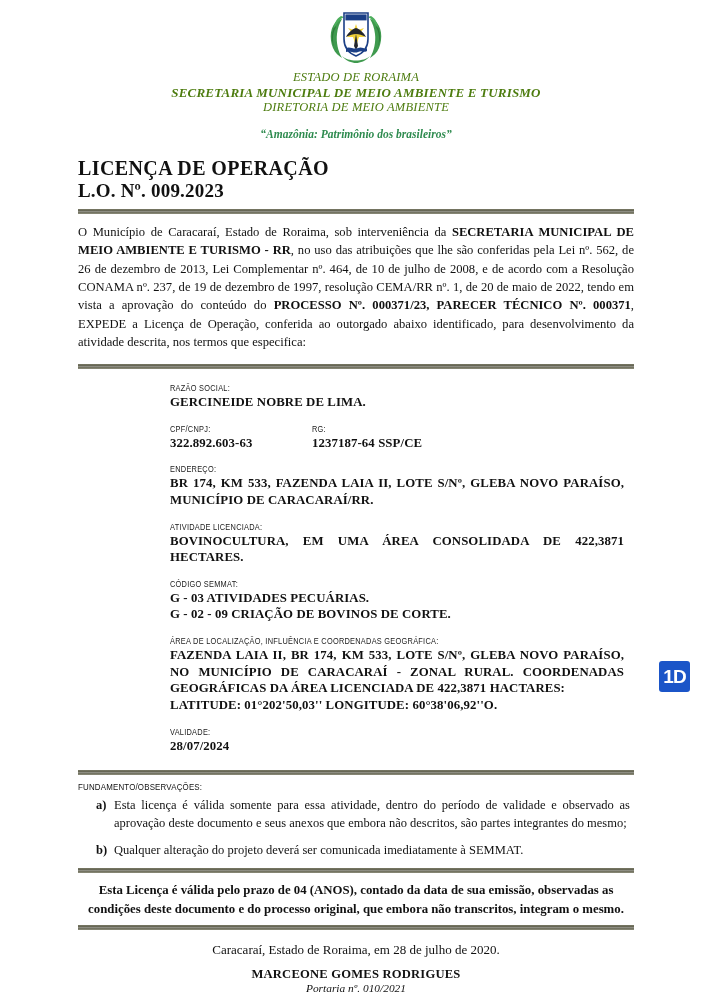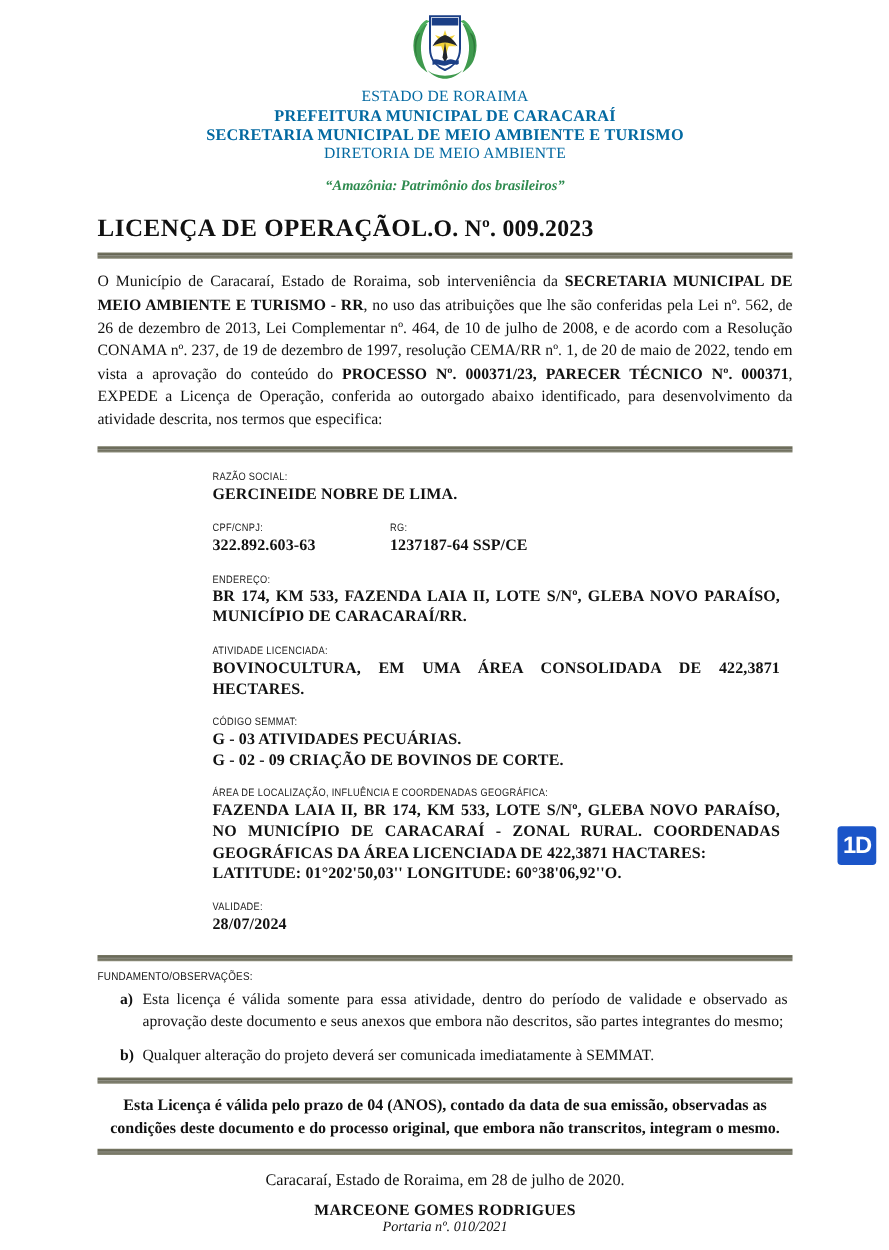--- a/index.html
+++ b/index.html
@@ -43,21 +43,22 @@
   }
 
   .org-block {
     text-align: center;
     margin-top: 2px;
   }
   .org-line {
     font-family: "Liberation Serif", "DejaVu Serif", serif;
     line-height: 1.18;
     letter-spacing: 0.2px;
-    color: #0369a1;
+    color: #4d7c0f;
+    font-style: italic;
   }
   .org-1 { font-size: 12.5px; }
   .org-2 { font-size: 13px; font-weight: bold; }
   .org-3 { font-size: 13px; font-weight: bold; }
   .org-4 { font-size: 12.5px; }
   .org-5 { font-size: 12.5px; }
 
   .motto {
     text-align: center;
     margin-top: 13px;
@@ -65,21 +66,22 @@
     font-weight: bold;
     font-size: 11.5px;
     color: #2e8b4f;
   }
 
   
   .title-row {
     margin-top: 17px;
     display: flex;
     align-items: baseline;
-    justify-content: flex-start;
+    justify-content: center;
+    flex-direction: column;
   }
   .doc-title {
     font-size: 20px;
     font-weight: bold;
     letter-spacing: 0.4px;
   }
   .doc-number {
     font-size: 19px;
     font-weight: bold;
     letter-spacing: 0.2px;
@@ -199,21 +201,21 @@
     font-style: italic;
   }
   .sig-portaria {
     font-size: 11.4px;
     font-style: italic;
   }
 
   
   .vstrip {
     position: absolute;
-    right: 5px;
+    right: 16px;
     top: 0;
     width: 50px;
     height: 704px;
   }
 
   .logo-1d {
     position: absolute;
     right: 5px;
     bottom: 12px;
     width: 31px;
@@ -261,21 +263,20 @@
 
         <path d="M32 22 C28 23, 24 27, 22 31 C26 29, 29 28, 32 28 C35 28, 38 29, 42 31 C40 27, 36 23, 32 22 Z" fill="#23262b"></path>
         <path d="M32 28 L30 40 L32 44 L34 40 Z" fill="#23262b"></path>
 
         <path d="M22 42 C26 40, 30 44, 34 42 C38 40, 41 44, 43 42 L43 45 C41 47, 38 44, 34 46 C30 48, 26 44, 22 46 Z" fill="#1b3f86"></path>
       </svg>
     </div>
 
     <div class="org-block">
       <div class="org-line org-1">ESTADO DE RORAIMA</div>
-      <div class="org-line org-2">PREFEITURA MUNICIPAL DE CARACARAÍ</div>
       <div class="org-line org-3">SECRETARIA MUNICIPAL DE MEIO AMBIENTE E TURISMO</div>
       <div class="org-line org-4">DIRETORIA DE MEIO AMBIENTE</div>
     </div>
 
     <div class="motto">“Amazônia: Patrimônio dos brasileiros”</div>
 
     <div class="title-row">
       <div class="doc-title">LICENÇA DE OPERAÇÃO</div>
       <div class="doc-number">L.O. Nº. 009.2023</div>
     </div>

